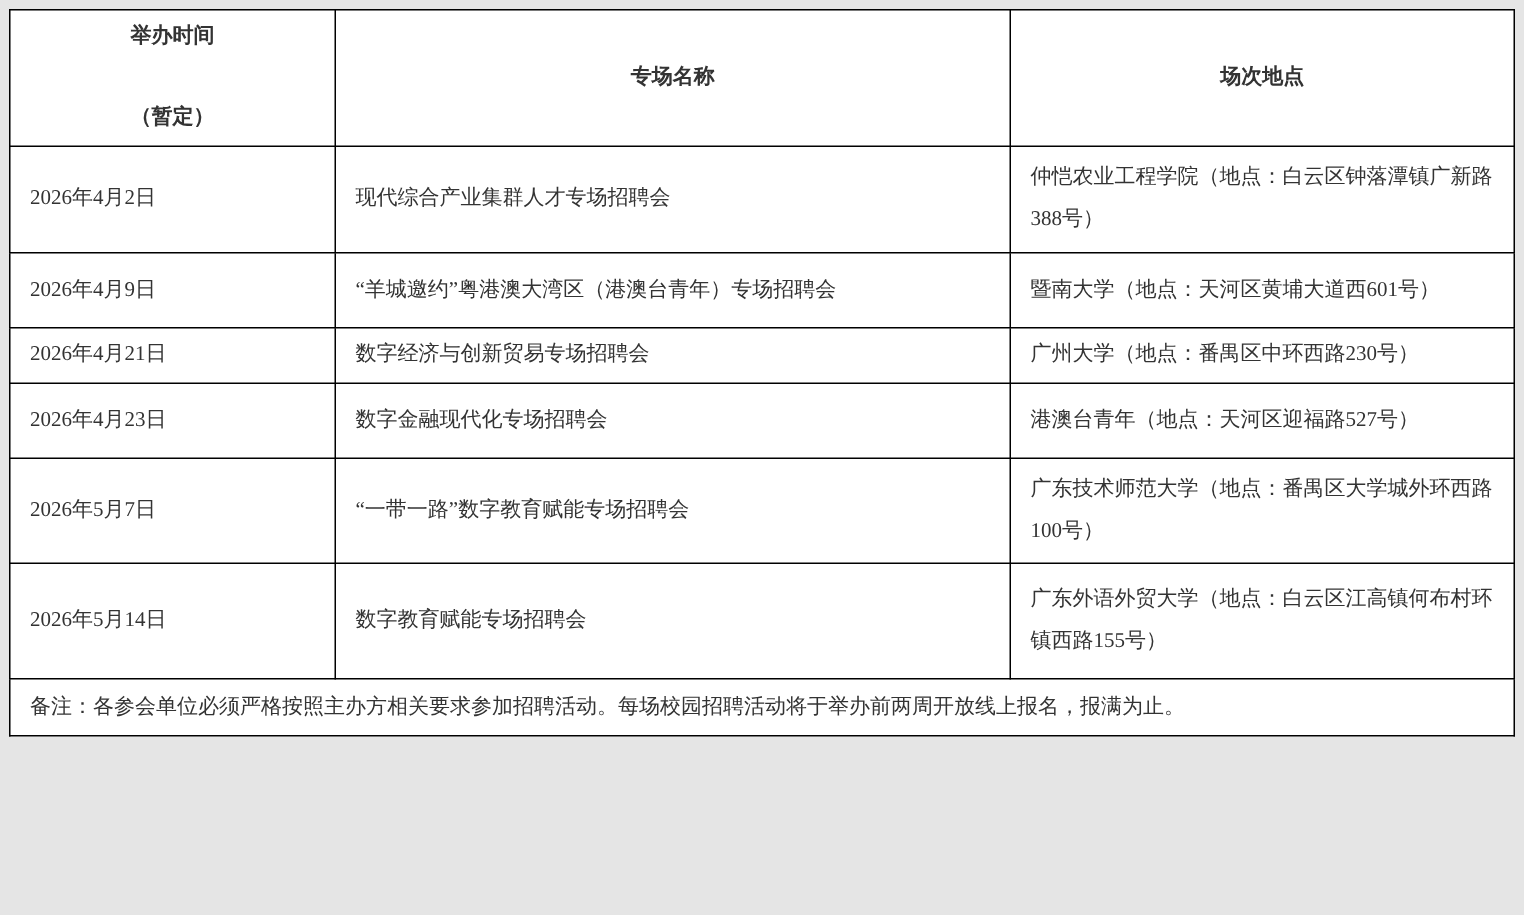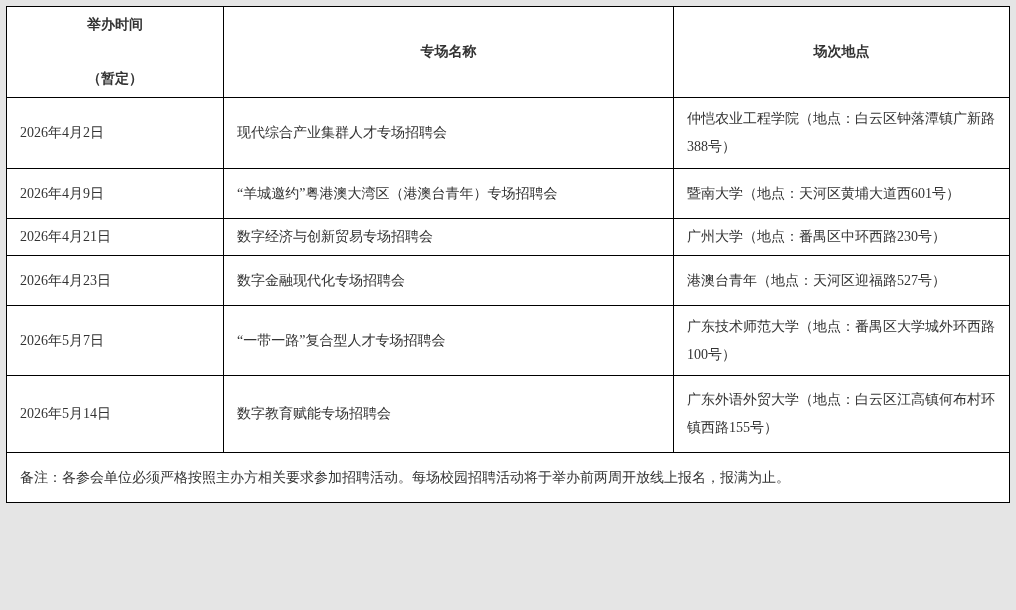--- a/index.html
+++ b/index.html
@@ -44,21 +44,21 @@
   th .time-line2 { margin-top: 26px; }
   tr.row-header { height: 86px; }
   tr.row-0 { height: 50px; }
   tr.row-1 { height: 71px; }
   tr.row-2 { height: 50px; }
   tr.row-3 { height: 48px; }
   tr.row-4 { height: 36px; }
   tr.row-5 { height: 50px; }
   tr.row-6 { height: 70px; }
   tr.row-7 { height: 77px; }
-  tr.row-note { height: 50px; }
+  tr.row-note { height: 38px; }
   td.note-cell { padding: 4px 7px; }
 </style>
 </head>
 <body>
 
 <div class="page">
   <table class="schedule">
     <colgroup>
       <col class="c1">
       <col class="c2">
@@ -90,21 +90,21 @@
         <td>数字经济与创新贸易专场招聘会</td>
         <td>广州大学（地点：番禺区中环西路230号）</td>
       </tr>
       <tr class="row-5">
         <td>2026年4月23日</td>
         <td>数字金融现代化专场招聘会</td>
         <td>港澳台青年（地点：天河区迎福路527号）</td>
       </tr>
       <tr class="row-6">
         <td>2026年5月7日</td>
-        <td>“一带一路”复合型人才专场招聘会</td>
+        <td>“一带一路”数字教育赋能专场招聘会</td>
         <td>广东技术师范大学（地点：番禺区大学城外环西路100号）</td>
       </tr>
       <tr class="row-7">
         <td>2026年5月14日</td>
         <td>数字教育赋能专场招聘会</td>
         <td>广东外语外贸大学（地点：白云区江高镇何布村环镇西路155号）</td>
       </tr>
       <tr class="row-note">
         <td class="note-cell" colspan="3">备注：各参会单位必须严格按照主办方相关要求参加招聘活动。每场校园招聘活动将于举办前两周开放线上报名，报满为止。</td>
       </tr>

